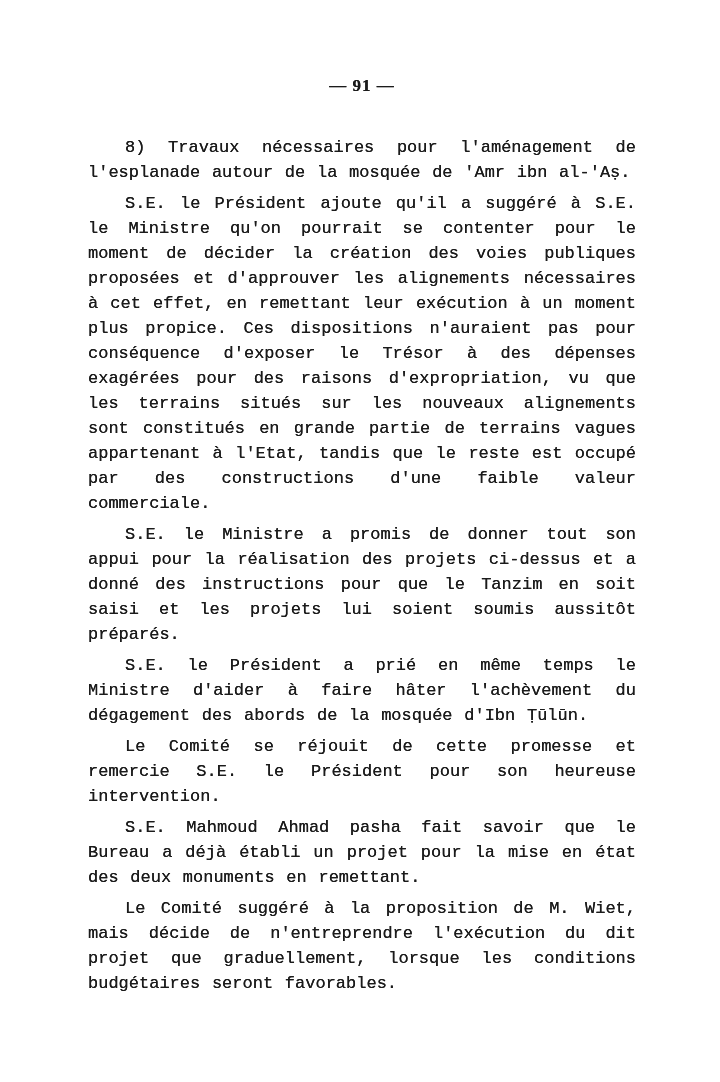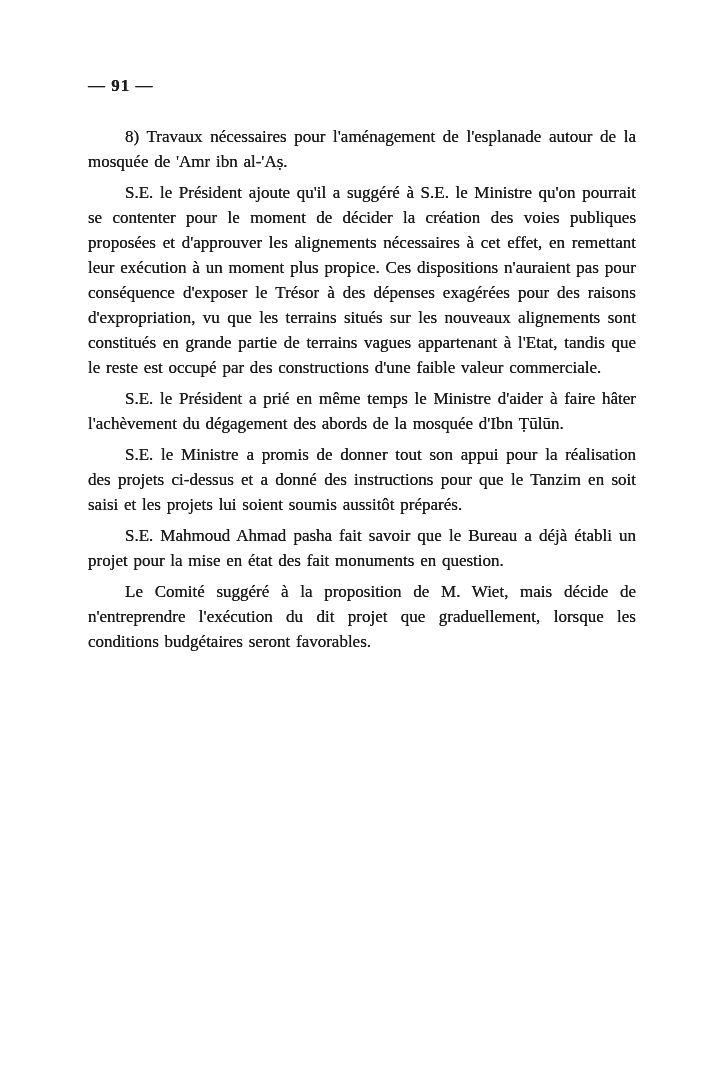--- a/index.html
+++ b/index.html
@@ -22,57 +22,60 @@
     height: 1082px;
     background: #ffffff;
   }
   .content {
     position: absolute;
     left: 88px;
     top: 76px;
     width: 548px;
   }
   .page-number {
+    text-align: center;
     font-size: 17px;
     font-weight: bold;
     letter-spacing: 1px;
-    margin: 0 0 28px 0;
+    margin: 0 0 39px 0;
     
     text-shadow: 0 0 0.3px #1b1b1b;
   }
   .para {
     font-size: 17px;
     line-height: 25px;
     text-align: justify;
     text-indent: 37px;
     margin: 3px 0 6px 0;
     word-spacing: 1.5px;
     text-shadow: 0 0 0.45px #1b1b1b;
+    font-family: Liberation Mono, monospace;
   }
   .para .lead {
     font-style: italic;
   }
 </style>
 </head>
 <body>
 
 <div class="scan-page">
   <div class="content">
 
     <div class="page-number">— 91 —</div>
 
     <p class="para">8) Travaux nécessaires pour l'aménagement de l'esplanade autour de la mosquée de 'Amr ibn al-'Aṣ.</p>
 
     <p class="para">S.E. le Président ajoute qu'il a suggéré à S.E. le Ministre qu'on pourrait se contenter pour le moment de décider la création des voies publiques proposées et d'approuver les alignements nécessaires à cet effet, en remettant leur exécution à un moment plus propice. Ces dispositions n'auraient pas pour conséquence d'exposer le Trésor à des dépenses exagérées pour des raisons d'expropriation, vu que les terrains situés sur les nouveaux alignements sont constitués en grande partie de terrains vagues appartenant à l'Etat, tandis que le reste est occupé par des constructions d'une faible valeur commerciale.</p>
 
+    <p class="para">S.E. le Ministre a promis de donner tout son appui pour la réalisation des projets ci-dessus et a donné des instructions pour que le Tanzim en soit saisi et les projets lui soient soumis aussitôt préparés.</p>
+
     <p class="para">S.E. le Président a prié en même temps le Ministre d'aider à faire hâter l'achèvement du dégagement des abords de la mosquée d'Ibn Ṭūlūn.</p>
 
-    <p class="para">S.E. le Ministre a promis de donner tout son appui pour la réalisation des projets ci-dessus et a donné des instructions pour que le Tanzim en soit saisi et les projets lui soient soumis aussitôt préparés.</p>
+    <p class="para">Le Comité se réjouit de cette promesse et remercie S.E. le Président pour son heureuse intervention.</p>
 
 
 
-
-    <p class="para">S.E. Mahmoud Ahmad pasha fait savoir que le Bureau a déjà établi un projet pour la mise en état des fait monuments en question.</p>
+    <p class="para">S.E. Mahmoud Ahmad pasha fait savoir que le Bureau a déjà établi un projet pour la mise en état des deux monuments en remettant.</p>
 
     <p class="para">Le Comité suggéré à la proposition de M. Wiet, mais décide de n'entreprendre l'exécution du dit projet que graduellement, lorsque les conditions budgétaires seront favorables.</p>
 
   </div>
 </div>
 
 </body></html>

